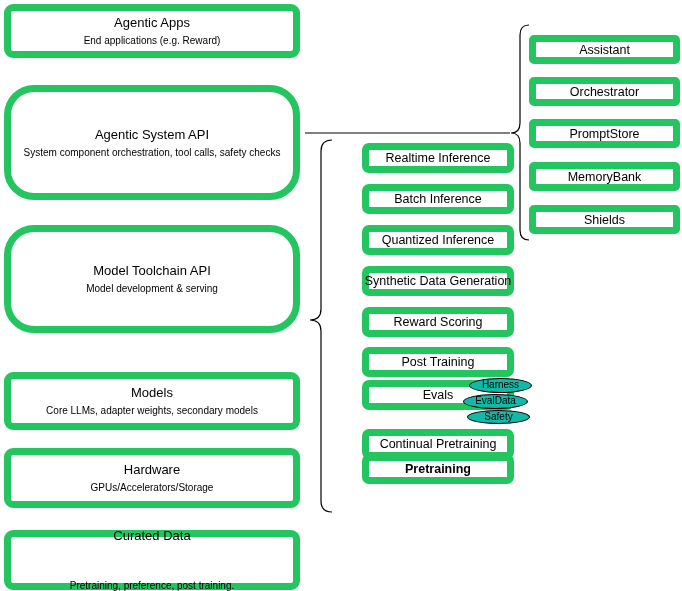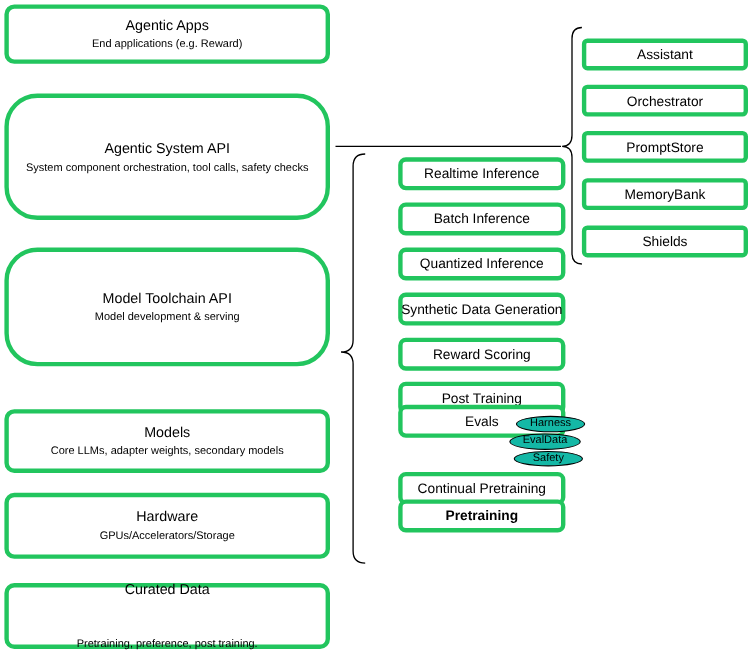--- a/index.html
+++ b/index.html
@@ -13,21 +13,21 @@
     height: 591px;
     background: #ffffff;
     font-family: "Liberation Sans", sans-serif;
     color: #000000;
     overflow: hidden;
   }
   .node {
     position: absolute;
     box-sizing: border-box;
     background: #ffffff;
-    border: 4px solid #22c55e;
+    border: 7px solid #22c55e;
     display: flex;
     flex-direction: column;
     align-items: center;
     justify-content: center;
     text-align: center;
   }
   
   .big-box   { left: 4px; width: 296px; }
   .r-small   { border-radius: 9px; }
   .r-large   { border-radius: 30px; }
@@ -121,21 +121,21 @@
   </div>
   <div class="node mid-box" style="top:266px;">
     <span>Synthetic Data Generation</span>
   </div>
   <div class="node mid-box" style="top:307px;">
     <span>Reward Scoring</span>
   </div>
   <div class="node mid-box" style="top:347px;">
     <span>Post Training</span>
   </div>
-  <div class="node mid-box" style="top:368px;">
+  <div class="node mid-box" style="top:380px;">
     <span>Evals</span>
   </div>
   <div class="node mid-box" style="top:429px;">
     <span>Continual Pretraining</span>
   </div>
   <div class="node mid-box" style="top:454px;font-weight:bold;">
     <span>Pretraining</span>
   </div>
 
   <div class="tag" style="left:469px; top:378px; width:63px; height:15px;">

